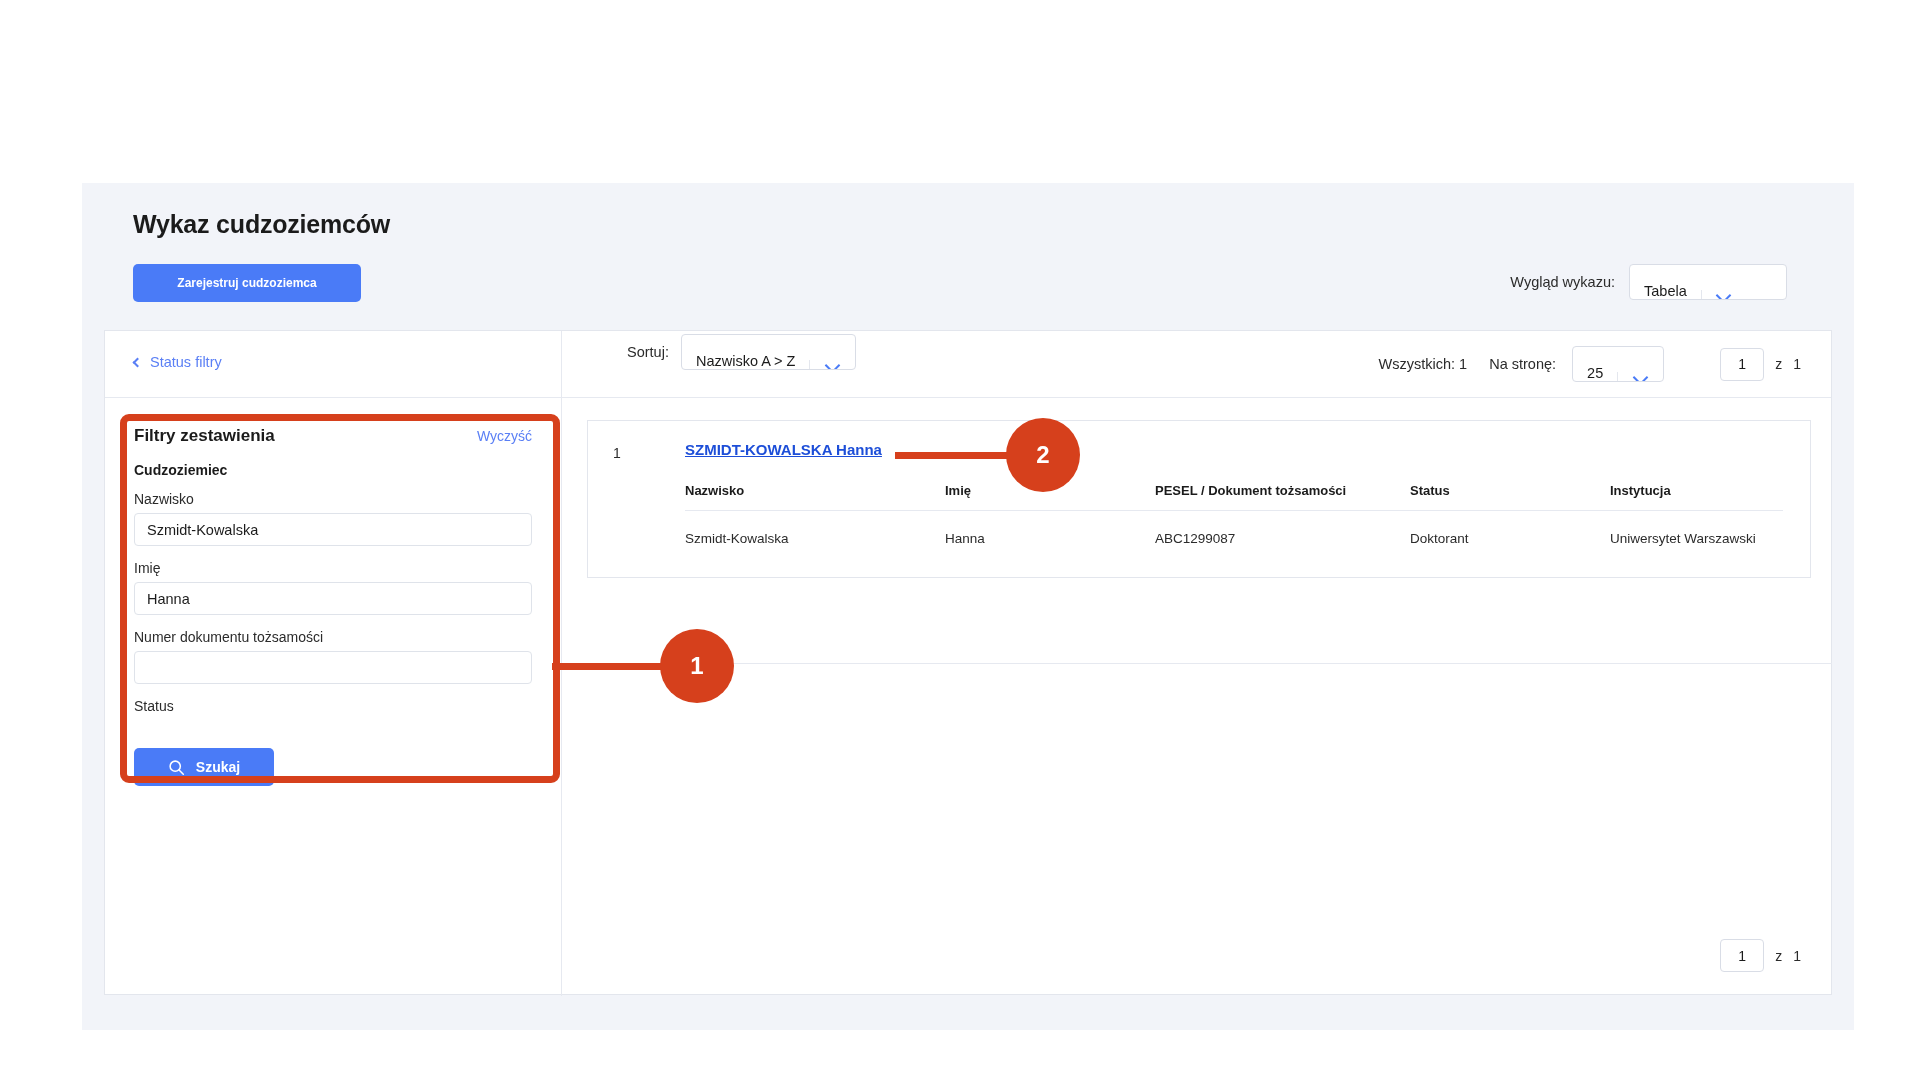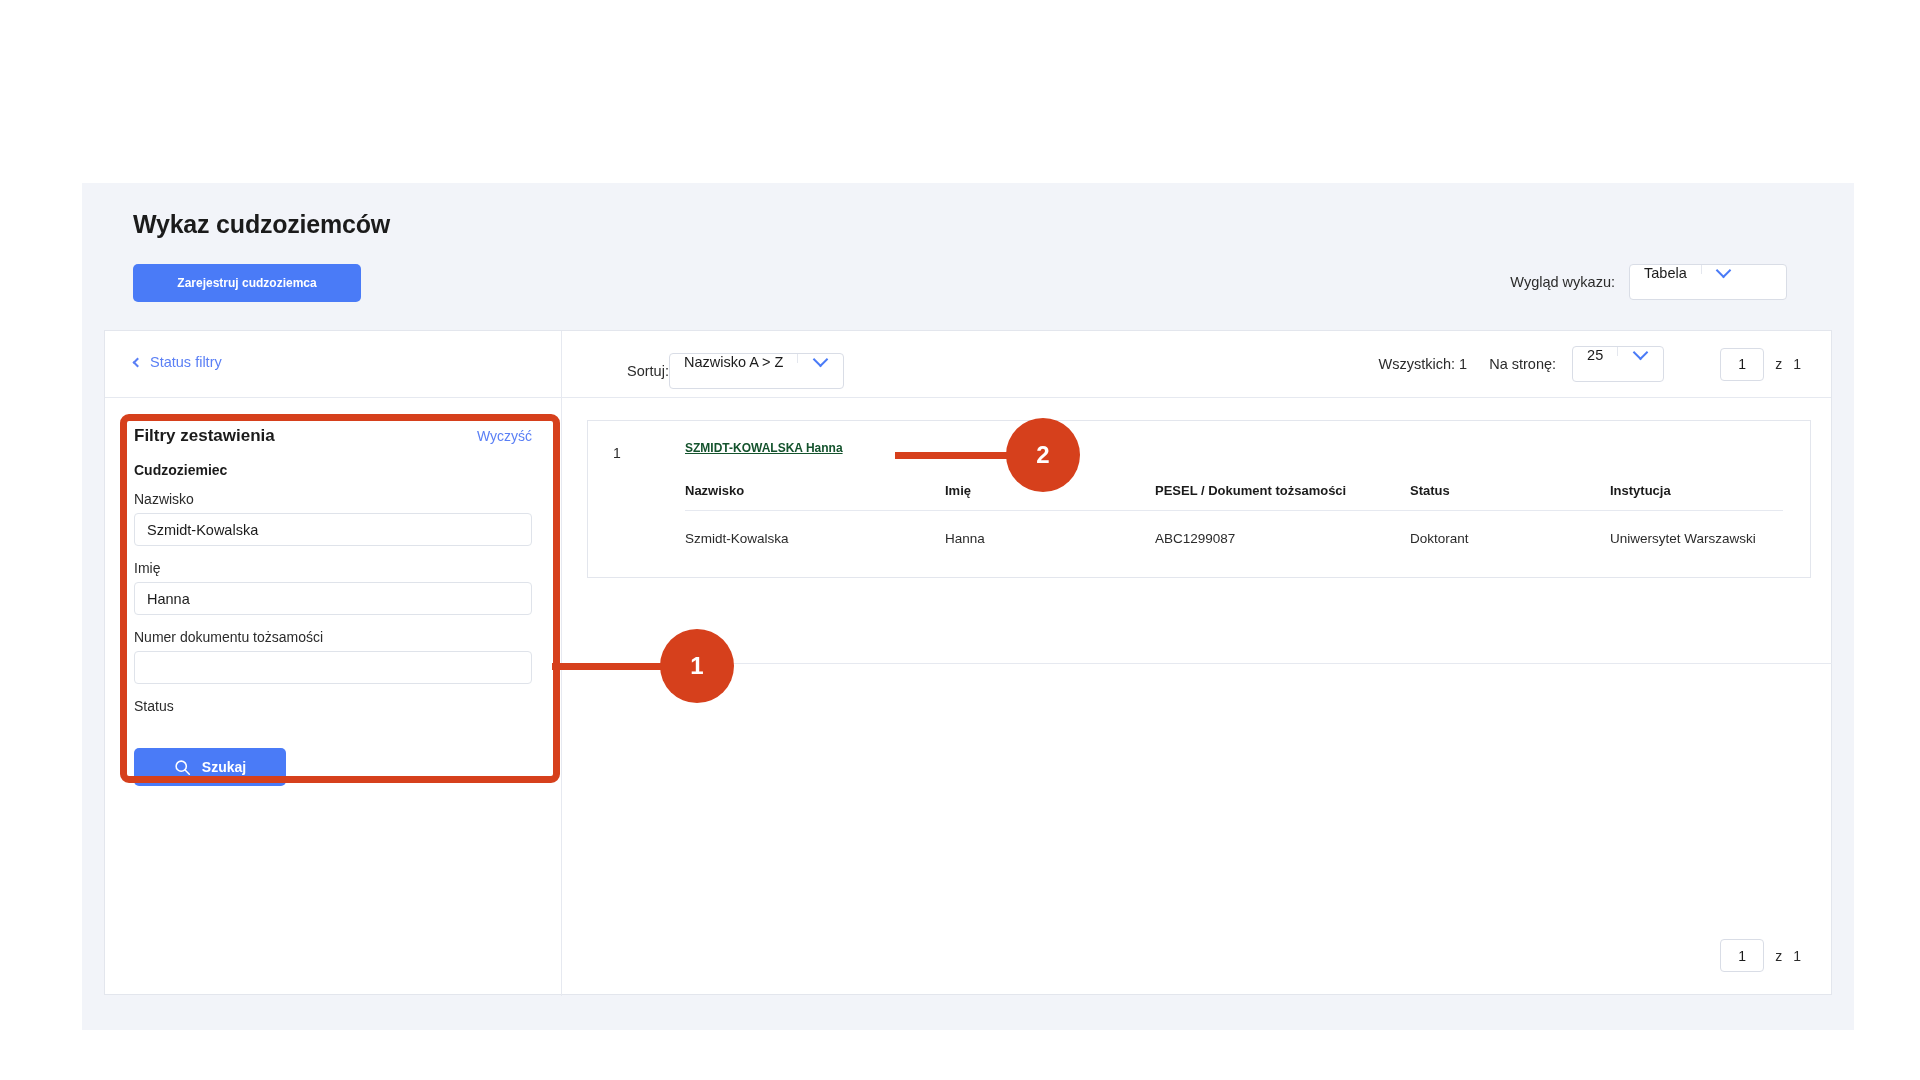--- a/index.html
+++ b/index.html
@@ -65,21 +65,21 @@
     display: flex;
     align-items: center;
     gap: 14px;
   }
   .view-switch-label {
     font-size: 14.5px;
     color: #2b2b2b;
   }
   .select-box {
     display: flex;
-    align-items: flex-start;
+    align-items: flex-end;
     height: 36px;
     background: #ffffff;
     border: 1px solid #d9dde6;
     border-radius: 4px;
     overflow: hidden;
   }
   .select-box .sel-value {
     display: flex;
     align-items: center;
     padding: 0 14px;
@@ -153,23 +153,24 @@
     left: 456px;
     top: 0;
     width: 1px;
     height: 665px;
     background: #e6e9f0;
   }
 
   .sort-group {
     position: absolute;
     left: 522px;
-    top: 22px;
-    display: flex;
-    align-items: center;
+    top: 3px;
+    display: flex;
+    align-items: center;
+    gap: 12px;
   }
   .sort-label { font-size: 14.5px; color: #2b2b2b; }
 
   .right-group {
     position: absolute;
     right: 30px;
     top: 15px;
     display: flex;
     align-items: center;
     gap: 16px;
@@ -245,21 +246,21 @@
     margin-bottom: 14px;
   }
   .status-select {
     width: 100%;
     height: 35px;
     margin-bottom: 0;
   }
   .status-select .sel-value { flex: 1; }
   .btn-search {
     margin-top: 34px;
-    width: 152px;
+    width: 140px;
     height: 38px;
     background: #4a7bf7;
     border: none;
     border-radius: 5px;
     color: #ffffff;
     font-family: "Liberation Sans", sans-serif;
     font-size: 14px;
     font-weight: bold;
     cursor: pointer;
     display: flex;
@@ -290,23 +291,23 @@
     position: absolute;
     left: 25px;
     top: 24px;
     font-size: 14px;
     color: #2b2b2b;
   }
   .result-link {
     position: absolute;
     left: 97px;
     top: 20px;
-    font-size: 12px;
-    font-weight: bold;
-    color: #14532d;
+    font-size: 15px;
+    font-weight: bold;
+    color: #1d4ed8;
     text-decoration: underline;
     cursor: pointer;
     white-space: nowrap;
   }
   .res-table {
     position: absolute;
     left: 97px;
     top: 62px;
     width: 1098px;
     border-collapse: collapse;

